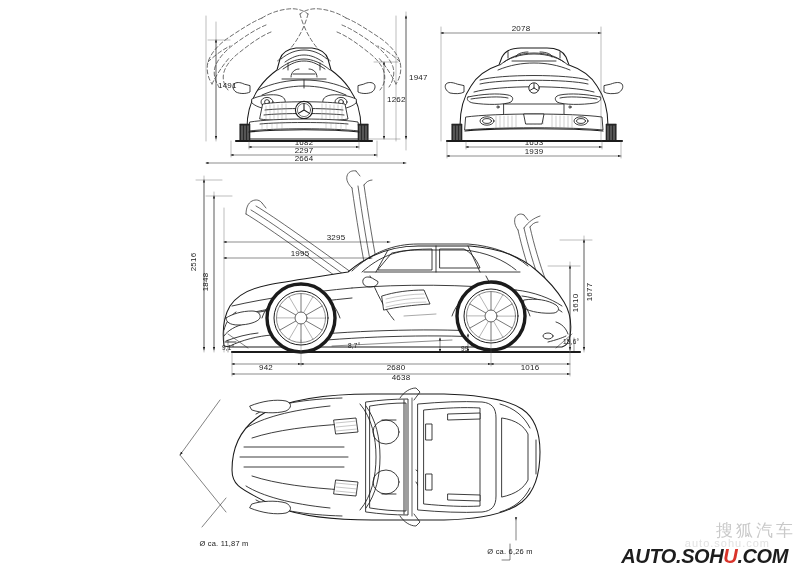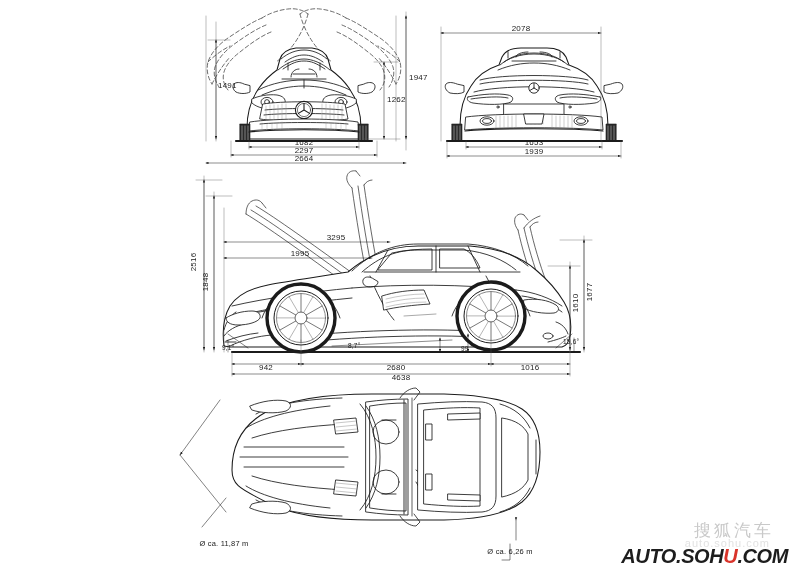--- a/index.html
+++ b/index.html
@@ -4,21 +4,21 @@
 <style>
   html,body{margin:0;padding:0;background:#ffffff;}
   body{width:800px;height:575px;position:relative;overflow:hidden;
        font-family:"Liberation Sans","DejaVu Sans",sans-serif;color:#1a1a1a;}
   .sheet{position:absolute;inset:0;background:#fff;}
   svg{display:block;}
   .dimtxt{font-family:"Liberation Sans","DejaVu Sans",sans-serif;
           font-size:8px;fill:#1b1b1b;letter-spacing:.2px;}
   .dimtxt.sm{font-size:6.5px;}
   .dimtxt.turn{font-size:7.5px;}
-  .wm-cn{position:absolute;right:26px;top:519px;font-size:17px;color:#c9c9c9;
+  .wm-cn{position:absolute;right:4px;top:519px;font-size:17px;color:#c9c9c9;
          letter-spacing:3px;font-family:"DejaVu Sans",sans-serif;
          font-weight:400;user-select:none;}
   .wm-url{position:absolute;right:12px;top:545px;font-size:20px;
           font-family:"Liberation Sans",sans-serif;font-weight:700;
           font-style:italic;color:#1d1d1d;letter-spacing:-.4px;user-select:none;}
   .wm-url .hl{color:#d9342b;}
   .wm-ghost{position:absolute;right:30px;top:537px;font-size:11px;
             color:#e2e2e2;font-family:"Liberation Sans",sans-serif;
             letter-spacing:1px;user-select:none;}
 </style>

